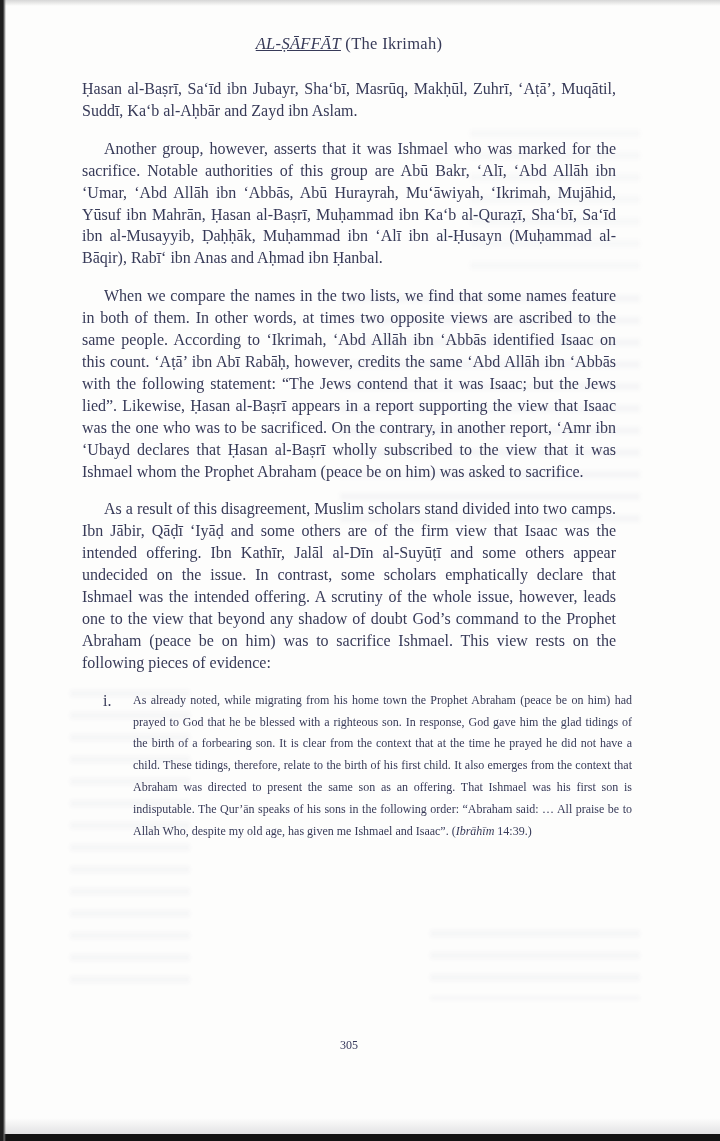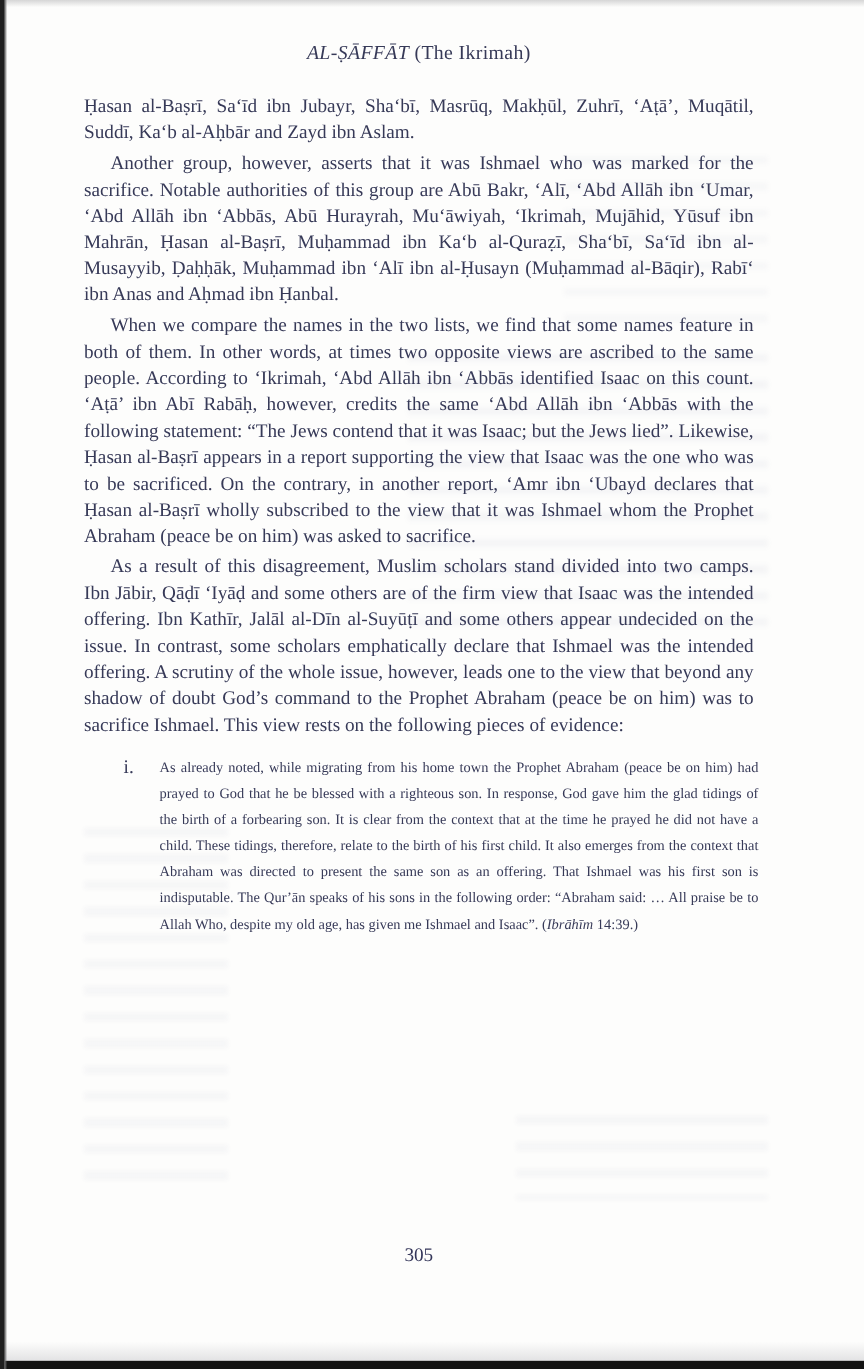--- a/index.html
+++ b/index.html
@@ -19,30 +19,30 @@
   
   .artifact{position:absolute;filter:blur(2px);
     background:repeating-linear-gradient(to bottom,rgba(92,100,138,0.10) 0 7px,rgba(0,0,0,0) 7px 22px);}
   .a1{left:340px;top:295px;width:300px;height:230px;opacity:.5;}
   .a2{left:70px;top:690px;width:120px;height:300px;opacity:.45;}
   .a3{left:470px;top:130px;width:170px;height:150px;opacity:.35;}
   .a4{left:430px;top:930px;width:210px;height:70px;opacity:.45;}
   
   .content{position:absolute;left:66px;top:34px;width:566px;filter:blur(0.25px);}
   .title{font-size:16.5px;font-weight:normal;text-align:center;margin:0 0 24px 0;letter-spacing:.3px;}
-  .t-italic{font-style:italic;}
-  .para{margin:4px;font-size:16px;line-height:21.9px;text-align:justify;}
+  .t-italic{font-style:italic;text-decoration:underline;}
+  .para{margin:16px;font-size:16px;line-height:21.9px;text-align:justify;}
   .indent{text-indent:22px;}
   .list{margin-top:13px;padding-left:37px;}
   .li{display:flex;margin-bottom:2px;}
   .marker{flex:0 0 30px;font-size:16px;line-height:21.9px;}
   .li-body{flex:1;font-size:12px;line-height:21.9px;text-align:justify;}
   .cite-italic{font-style:italic;}
   .footer{position:absolute;left:66px;top:1038px;width:566px;text-align:center;
-    font-size:16px;color:#34365a;filter:blur(0.25px);}
+    font-size:12px;color:#34365a;filter:blur(0.25px);}
 </style>
 </head>
 <body>
 
 <div class="scan">
   <div class="edge-top"></div>
   <div class="artifact a1"></div>
   <div class="artifact a2"></div>
   <div class="artifact a3"></div>
   <div class="artifact a4"></div>

